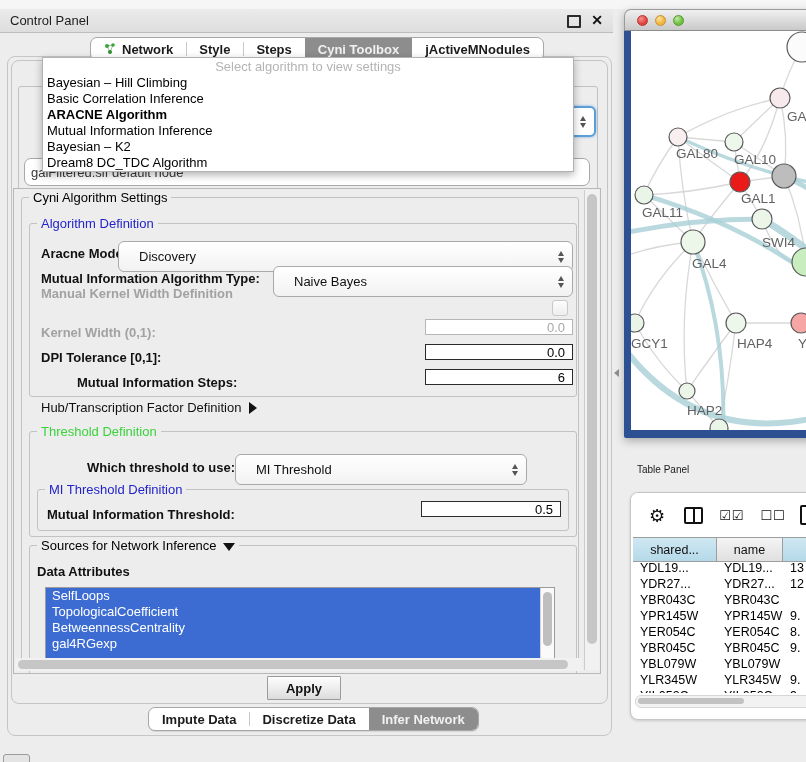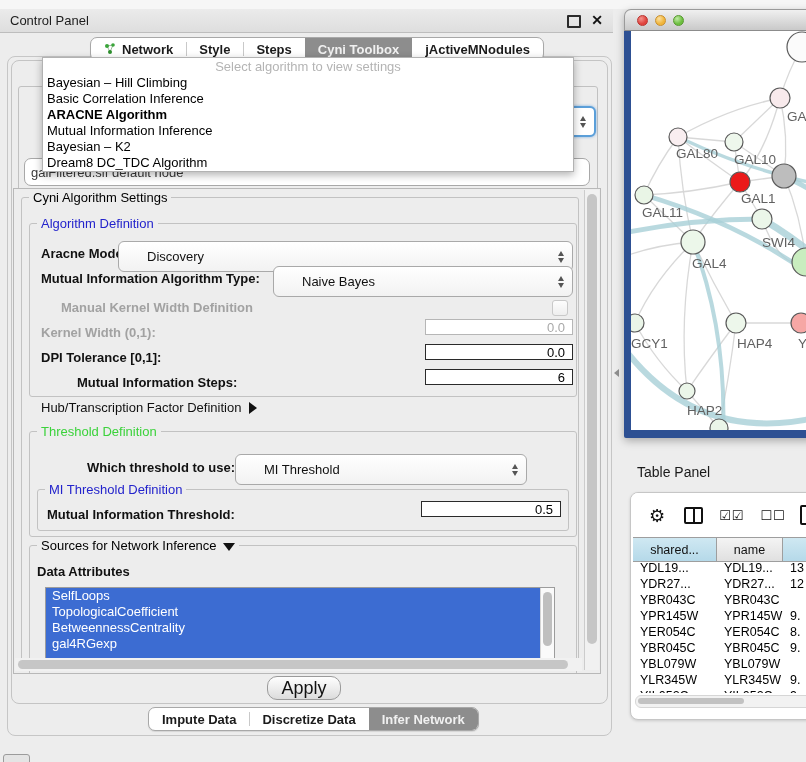--- a/index.html
+++ b/index.html
@@ -41,21 +41,21 @@
   .dd-opt.bold{font-weight:700;}
 
   
   .pane{left:13px;top:188px;width:586px;height:484px;border:1px solid #b8b8b8;background:#ededed;overflow:hidden;}
   .group{position:absolute;border:1px solid #c2c2c2;border-radius:3px;}
   .legend{position:absolute;top:-8px;left:7px;background:#ededed;padding:0 4px;font-size:13px;white-space:nowrap;}
   .lbl{position:absolute;font-size:13px;font-weight:700;color:#111;white-space:nowrap;}
   .lbl.dis{color:#a2a2a2;}
   .lbl.plain{font-weight:400;}
 
-  .combo{position:absolute;background:linear-gradient(#ffffff,#f2f2f2);border:1px solid #a9a9a9;border-radius:6px;font-size:13px;color:#111;display:flex;align-items:center;padding:0 26px 0 28px;box-sizing:border-box;height:31px;}
+  .combo{position:absolute;background:linear-gradient(#ffffff,#f2f2f2);border:1px solid #a9a9a9;border-radius:6px;font-size:13px;color:#111;display:flex;align-items:center;padding:0 26px 0 20px;box-sizing:border-box;height:31px;}
   .stepper{position:absolute;right:8px;top:50%;transform:translateY(-50%);display:flex;flex-direction:column;gap:2px;}
   .tri-up{width:0;height:0;border-left:3.5px solid transparent;border-right:3.5px solid transparent;border-bottom:5px solid #555;}
   .tri-down{width:0;height:0;border-left:3.5px solid transparent;border-right:3.5px solid transparent;border-top:5px solid #555;}
 
   .field{position:absolute;background:#fff;font-size:13px;display:flex;align-items:center;justify-content:flex-end;padding:0 7px;box-sizing:border-box;height:16px;}
   .field.on{border:1.5px solid #2a2a2a;color:#000;}
   .field.off{border:1px solid #b6b6b6;color:#a9a9a9;}
 
   .checkbox{position:absolute;width:14px;height:14px;border:1px solid #c9c9c9;border-radius:3px;background:linear-gradient(#fdfdfd,#eeeeee);}
 
@@ -67,40 +67,40 @@
   .attr-item{height:16px;line-height:16px;font-size:13px;color:#fff;background:#3c6cd2;padding-left:6px;}
   .attr-fill{flex:1;background:#3c6cd2;}
   .attr-sb{width:13px;background:#fafafa;border-left:1px solid #d5d5d5;position:relative;}
   .attr-sb .thumb{position:absolute;left:1.5px;top:4px;width:9px;height:54px;background:#bfbfbf;border-radius:5px;}
 
   .vsb{left:584px;top:190px;width:14px;height:480px;background:#f1f1f1;border-left:1px solid #cccccc;}
   .vsb .thumb{position:absolute;left:2px;top:4px;width:10px;height:450px;background:#c6c6c6;border-radius:5px;}
   .hsb{left:15px;top:658px;width:567px;height:13px;background:#f1f1f1;}
   .hsb .thumb{position:absolute;left:3px;top:2px;width:550px;height:9px;background:#c6c6c6;border-radius:5px;}
 
-  .btn{position:absolute;background:linear-gradient(#fefefe,#dcdcdc);border:1px solid #9b9b9b;border-radius:10px;font-size:18px;color:#111;display:flex;align-items:center;justify-content:center;}
+  .btn{position:absolute;background:linear-gradient(#fefefe,#dcdcdc);border:1px solid #9b9b9b;border-radius:1px;font-size:13px;color:#111;display:flex;align-items:center;justify-content:center;font-weight:bold;}
 
   .bottom-btn-frag{left:3px;top:754px;width:25px;height:10px;background:#e4e4e4;border:1px solid #9b9b9b;border-radius:3px;}
 
   
   .split-arrow{left:614px;top:369px;width:0;height:0;border-top:4px solid transparent;border-bottom:4px solid transparent;border-right:5px solid #8f8f8f;}
 
   
   .net-window{left:624px;top:9px;width:246px;height:429px;filter:drop-shadow(0 3px 4px rgba(0,0,0,.28));}
   .net-titlebar{position:absolute;left:0;top:0;width:246px;height:22px;background:linear-gradient(#f0f0f0,#c9c9c9);border:1px solid #9a9a9a;border-bottom-color:#8c8c8c;border-radius:7px 7px 0 0;box-sizing:border-box;display:flex;align-items:center;}
   .lights{display:flex;gap:7px;margin-left:12px;}
   .light{width:11px;height:11px;border-radius:50%;box-sizing:border-box;}
   .light.red{background:radial-gradient(circle at 35% 30%,#f3938d,#e0443e 60%);border:1px solid #b9332f;}
   .light.yellow{background:radial-gradient(circle at 35% 30%,#fbe0a1,#f0b53b 60%);border:1px solid #c98f2d;}
   .light.green{background:radial-gradient(circle at 35% 30%,#c0eaa5,#6dbf40 60%);border:1px solid #57982f;}
   .net-body{position:absolute;left:0;top:22px;width:246px;height:407px;background:#2d5093;border-radius:0 0 2px 2px;}
   .net-canvas{position:absolute;left:7px;top:0px;width:232px;height:399px;background:#fff;overflow:hidden;}
 
   
-  .tp-title{left:637px;top:464px;font-size:14px;color:#1a1a1a;}
+  .tp-title{left:637px;top:464px;font-size:10px;color:#1a1a1a;}
   .tp-box{left:630px;top:492px;width:196px;height:226px;background:#fff;border:1px solid #c6c6c6;border-radius:8px;box-shadow:0 1px 3px rgba(0,0,0,.15);overflow:hidden;}
   .tp-toolbar{position:absolute;left:0;top:0;width:100%;height:44px;background:#fff;display:flex;align-items:center;}
   .gear{font-family:"DejaVu Sans",sans-serif;font-size:18px;color:#111;margin-left:18px;}
   .cols-icon{width:15px;height:13px;border:2px solid #111;border-radius:2px;margin-left:19px;position:relative;}
   .cols-icon::after{content:"";position:absolute;left:50%;top:0;width:2px;height:100%;background:#111;transform:translateX(-1px);}
   .pair{font-family:"DejaVu Sans",sans-serif;font-size:13px;color:#111;letter-spacing:1px;margin-left:16px;}
   .doc-icon{width:12px;height:16px;border:2px solid #111;border-radius:2px;margin-left:14px;}
   .tp-head{position:absolute;left:2px;top:44px;right:-20px;height:23px;display:flex;border-top:1px solid #9e9e9e;border-bottom:1px solid #9e9e9e;}
   .th{box-sizing:border-box;border-right:1px solid #9e9e9e;font-size:12.5px;color:#111;display:flex;align-items:center;justify-content:center;}
   .th.blue{background:linear-gradient(#cfe8f2,#b5d9e9);}
@@ -195,21 +195,21 @@
         </span>
     </div>
     <span class="lbl" style="left:27px;top:82px;">Mutual Information Algorithm Type:</span>
     <div class="combo" style="left:259px;top:77px;width:300px;">
       <span>Naive Bayes</span>
       <span class="stepper">
           <span class="tri-up"></span>
           <span class="tri-down"></span>
         </span>
     </div>
-    <span class="lbl dis" style="left:27px;top:111px;margin-left:20px;">Manual Kernel Width Definition</span>
+    <span class="lbl dis" style="left:27px;top:97px;">Manual Kernel Width Definition</span>
     <span class="checkbox" style="left:538px;top:111px;"></span>
     <span class="lbl dis" style="left:27px;top:136px;">Kernel Width (0,1):</span>
     <div class="field off" style="left:411px;top:130px;width:148px;">0.0</div>
     <span class="lbl" style="left:27px;top:161px;">DPI Tolerance [0,1]:</span>
     <div class="field on" style="left:411px;top:155px;width:148px;">0.0</div>
     <span class="lbl" style="left:27px;top:186px;padding-left:36px;">Mutual Information Steps:</span>
     <div class="field on" style="left:411px;top:180px;width:148px;">6</div>
 
     <span class="lbl plain" style="left:27px;top:211px;"><span>Hub/Transcription Factor Definition</span><span class="tri-right"></span></span>
 

